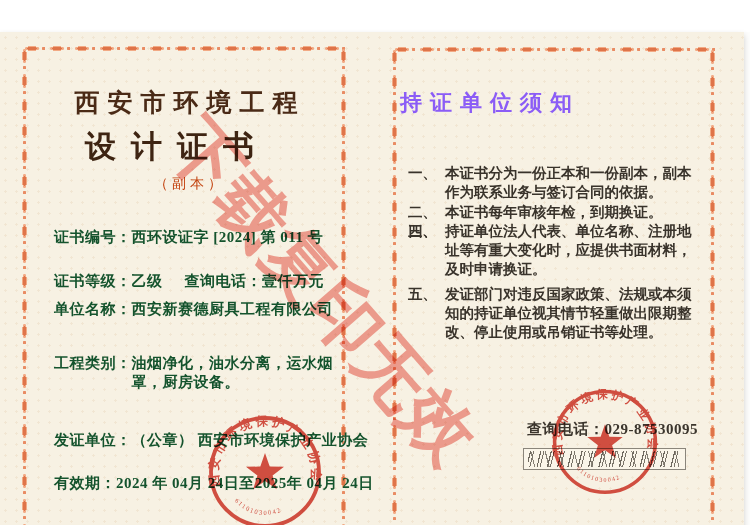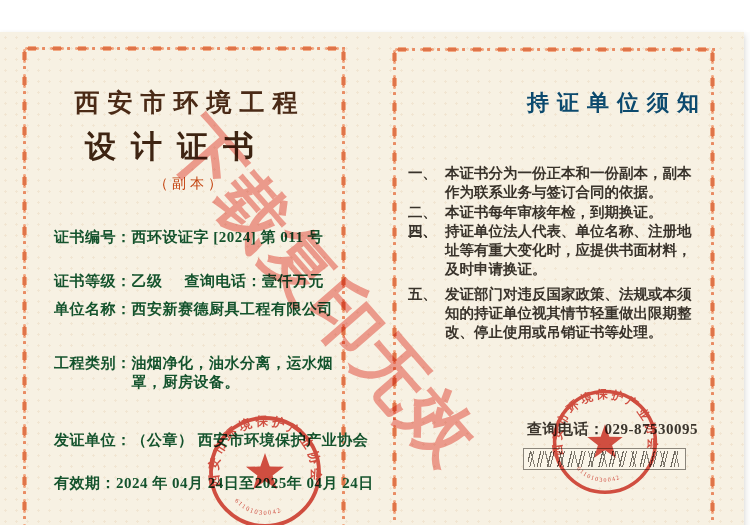--- a/index.html
+++ b/index.html
@@ -44,22 +44,22 @@
   .cert-title2 { left:70px; top:94px; width:240px; text-align:left;
     font-size:31px; font-weight:700; letter-spacing:15px; text-indent:15px; color:#3e2412; }
   .cert-subtitle { left:70px; top:143px; width:240px; text-align:center;
     font-size:14px; letter-spacing:4px; color:#c2410c; }
 
   .field { left:54px; font-size:15px; font-weight:700; letter-spacing:.5px; white-space:nowrap; }
   .hang { white-space:normal; width:300px; }
   .hang .val-wrap { display:inline-block; vertical-align:top; width:218px; white-space:normal; }
 
   
-  .notice-title { left:400px; top:56px; width:307px; text-align:right;
-    font-size:22px; font-weight:700; letter-spacing:8px; color:#0c4a6e; }
+  .notice-title { left:400px; top:56px; width:307px; text-align:left;
+    font-size:22px; font-weight:700; letter-spacing:8px; color:#8b5cf6; }
   #notice-list { position:absolute; left:408px; top:132px; width:300px; }
   .n-item { position:relative; padding-left:37px; font-size:14.5px; font-weight:600;
     line-height:19.3px; color:#39332b; }
   .n-item .mk { position:absolute; left:0; top:0; }
   .n-item .tx { display:block; width:252px; }
   .gap5 { margin-top:5px; }
 
   .phone { left:527px; top:388px; font-size:15px; font-weight:700; letter-spacing:.5px; color:#3b352d; }
 
   #code-box { position:absolute; left:523px; top:416px; width:163px; height:22px;

